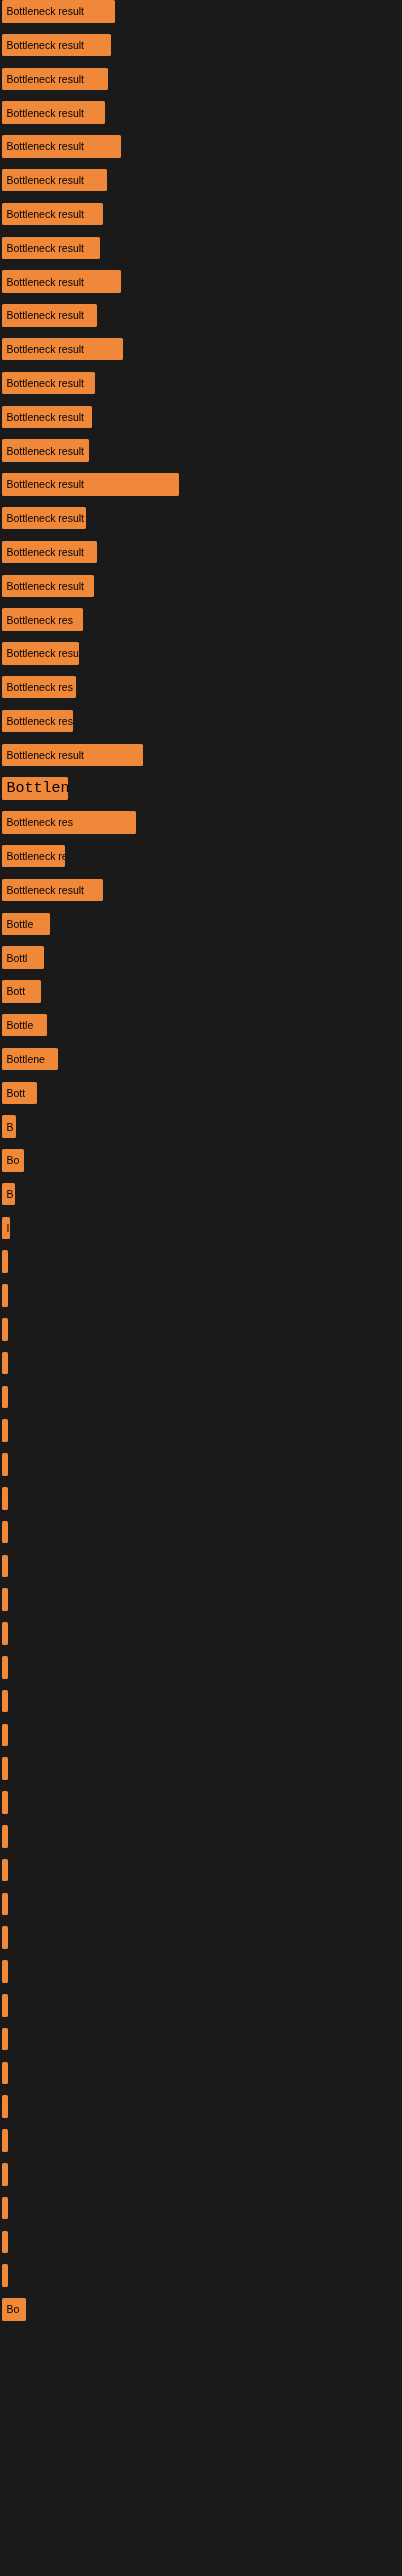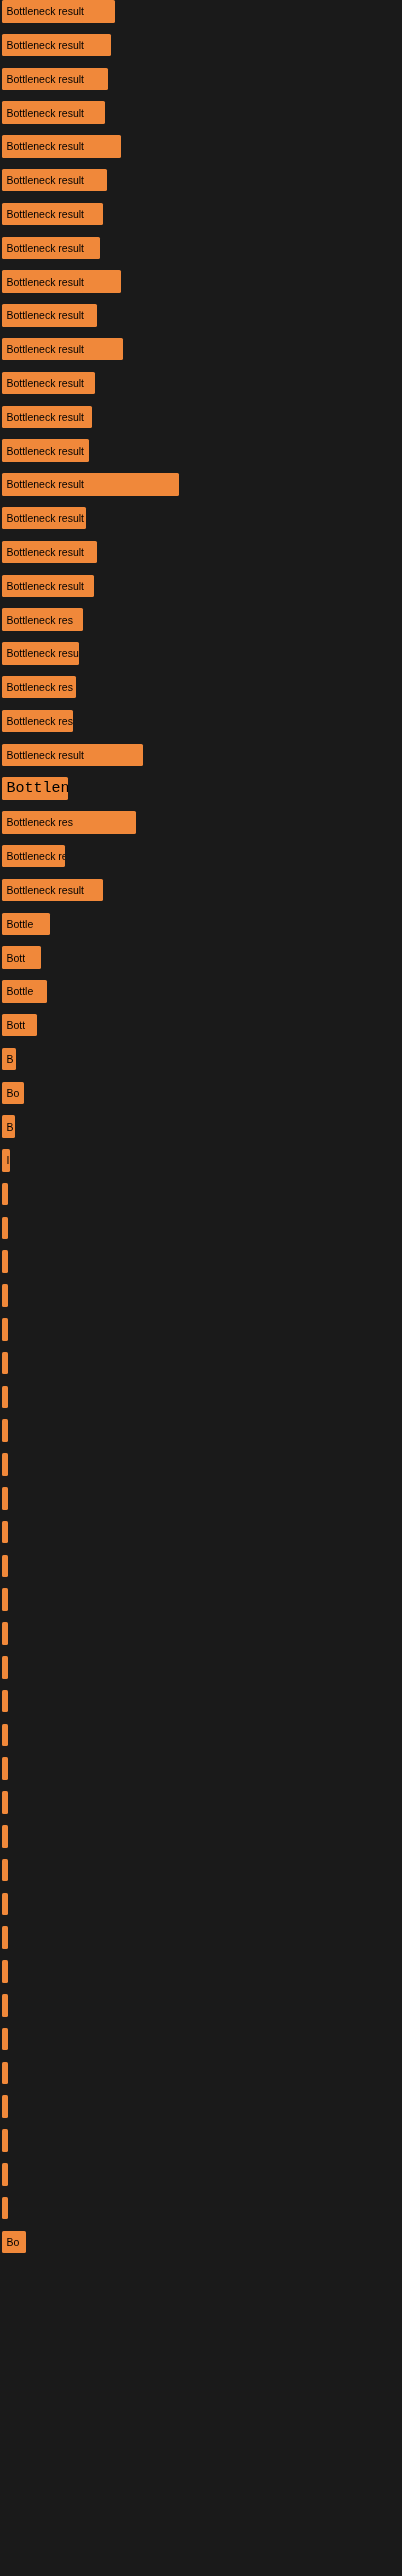--- a/index.html
+++ b/index.html
@@ -162,27 +162,37 @@
         <div style="background-color: rgb(240, 136, 58); height: 22.5px; width: 101px; display: flex; align-items: center; padding-left: 4.8px; border-radius: 1.6px; overflow: hidden;">
           <span style="color: rgb(0, 0, 0); font-size: 10.5px; white-space: nowrap; overflow: hidden;">Bottleneck result</span>
         </div>
       </div>
       <div style="margin-bottom: 11.3px; padding-left: 1.6px;">
         <div style="background-color: rgb(240, 136, 58); height: 22.5px; width: 48px; display: flex; align-items: center; padding-left: 4.8px; border-radius: 1.6px; overflow: hidden;">
           <span style="color: rgb(0, 0, 0); font-size: 10.5px; white-space: nowrap; overflow: hidden;">Bottle</span>
         </div>
       </div>
       <div style="margin-bottom: 11.3px; padding-left: 1.6px;">
+        <div style="background-color: rgb(240, 136, 58); height: 22.5px; width: 42px; display: flex; align-items: center; padding-left: 4.8px; border-radius: 1.6px; overflow: hidden;">
+          <span style="color: rgb(0, 0, 0); font-size: 10.5px; white-space: nowrap; overflow: hidden;">Bottl</span>
+        </div>
+      </div>
+      <div style="margin-bottom: 11.3px; padding-left: 1.6px;">
         <div style="background-color: rgb(240, 136, 58); height: 22.5px; width: 39px; display: flex; align-items: center; padding-left: 4.8px; border-radius: 1.6px; overflow: hidden;">
           <span style="color: rgb(0, 0, 0); font-size: 10.5px; white-space: nowrap; overflow: hidden;">Bott</span>
         </div>
       </div>
       <div style="margin-bottom: 11.3px; padding-left: 1.6px;">
         <div style="background-color: rgb(240, 136, 58); height: 22.5px; width: 45px; display: flex; align-items: center; padding-left: 4.8px; border-radius: 1.6px; overflow: hidden;">
           <span style="color: rgb(0, 0, 0); font-size: 10.5px; white-space: nowrap; overflow: hidden;">Bottle</span>
+        </div>
+      </div>
+      <div style="margin-bottom: 11.3px; padding-left: 1.6px;">
+        <div style="background-color: rgb(240, 136, 58); height: 22.5px; width: 56px; display: flex; align-items: center; padding-left: 4.8px; border-radius: 1.6px; overflow: hidden;">
+          <span style="color: rgb(0, 0, 0); font-size: 10.5px; white-space: nowrap; overflow: hidden;">Bottlene</span>
         </div>
       </div>
       <div style="margin-bottom: 11.3px; padding-left: 1.6px;">
         <div style="background-color: rgb(240, 136, 58); height: 22.5px; width: 35px; display: flex; align-items: center; padding-left: 4.8px; border-radius: 1.6px; overflow: hidden;">
           <span style="color: rgb(0, 0, 0); font-size: 10.5px; white-space: nowrap; overflow: hidden;">Bott</span>
         </div>
       </div>
       <div style="margin-bottom: 11.3px; padding-left: 1.6px;">
         <div style="background-color: rgb(240, 136, 58); height: 22.5px; width: 14.5px; display: flex; align-items: center; padding-left: 4.8px; border-radius: 1.6px; overflow: hidden;">
           <span style="color: rgb(0, 0, 0); font-size: 10.5px; white-space: nowrap; overflow: hidden;">B</span>

